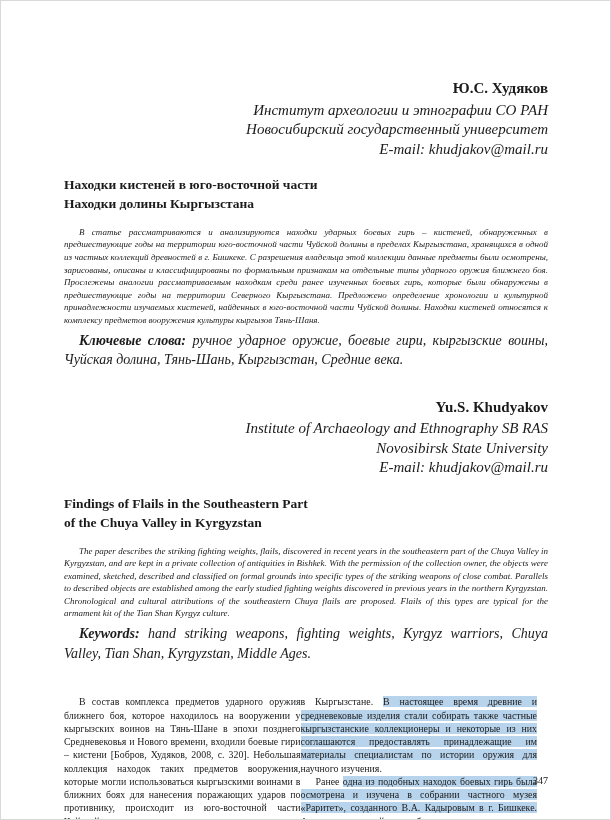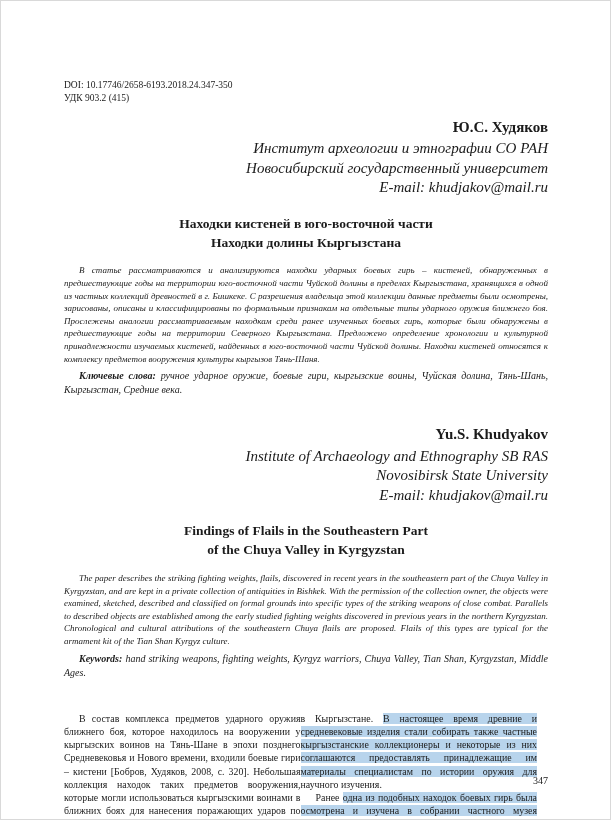--- a/index.html
+++ b/index.html
@@ -22,36 +22,36 @@
   .meta-block { font-size: 9.5px; line-height: 1.35; margin-bottom: 13px; }
   .author-block {
     text-align: right;
     font-size: 15px;
     line-height: 1.3;
     margin-bottom: 17px;
   }
   .author-block .author-name { font-weight: bold; margin-bottom: 2px; }
   .author-block .affil { font-style: italic; }
   .paper-title {
-    text-align: center;
+    text-align: left;
     font-size: 13.5px;
     font-weight: bold;
     line-height: 1.4;
     margin-bottom: 12px;
   }
   .abstract {
     font-size: 9px;
     font-style: italic;
     text-align: justify;
     line-height: 1.4;
     text-indent: 15px;
     margin-bottom: 4px;
   }
   .keywords {
-    font-size: 10px;
+    font-size: 14px;
     font-style: italic;
     text-align: justify;
     line-height: 1.4;
     text-indent: 15px;
   }
   .kw-label { font-weight: bold; }
   .gap-after-ru-keywords { margin-bottom: 28px; }
   .gap-after-en-keywords { margin-bottom: 32px; }
   .columns { display: flex; }
   .col { width: 236.5px; }
@@ -68,24 +68,20 @@
     right: 62px;
     bottom: 33px;
     font-size: 10px;
   }
 </style>
 </head>
 <body>
 
 <div class="page">
 
-  <div class="meta-block">
-    <div>DOI: 10.17746/2658-6193.2018.24.347-350</div>
-    <div>УДК 903.2 (415)</div>
-  </div>
 
   <div class="author-block">
     <div class="author-name">Ю.С. Худяков</div>
     <div class="affil">Институт археологии и этнографии СО РАН</div>
     <div class="affil">Новосибирский государственный университет</div>
     <div class="affil">E-mail: khudjakov@mail.ru</div>
   </div>
 
   <h1 class="paper-title"><span>Находки кистеней в юго-восточной части</span><br><span>Находки долины Кыргызстана</span></h1>
 

